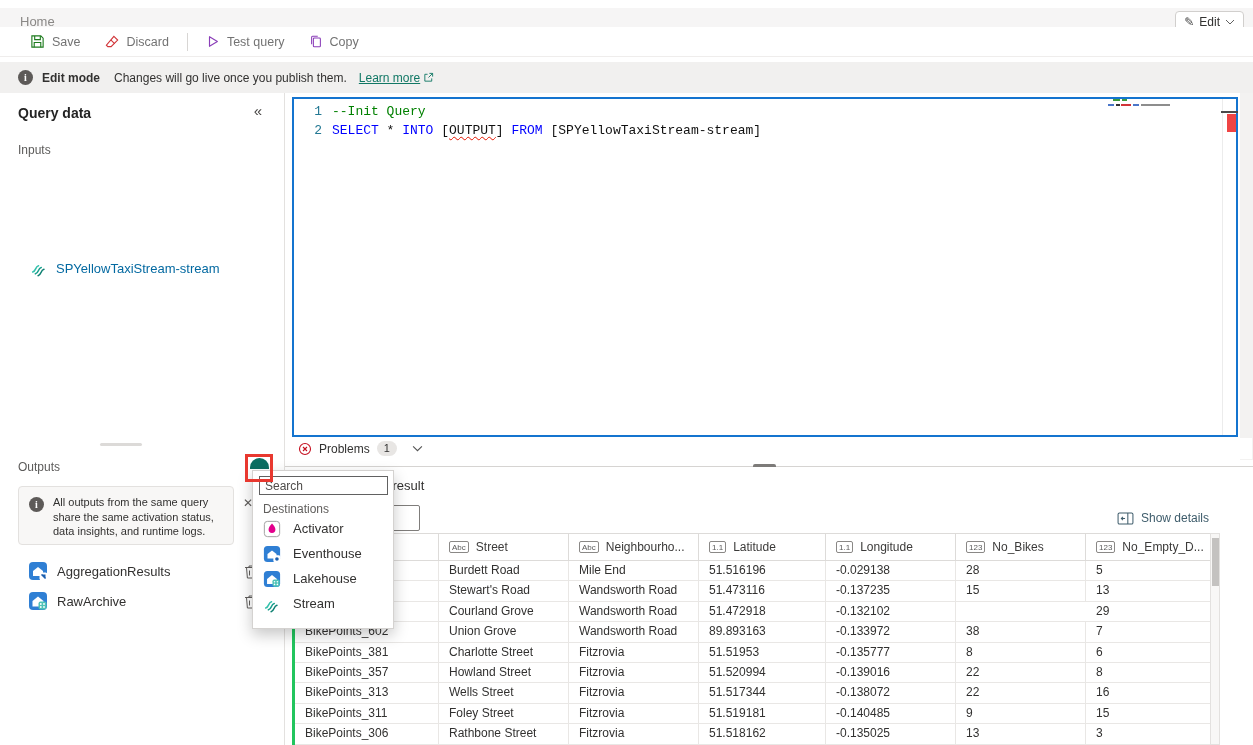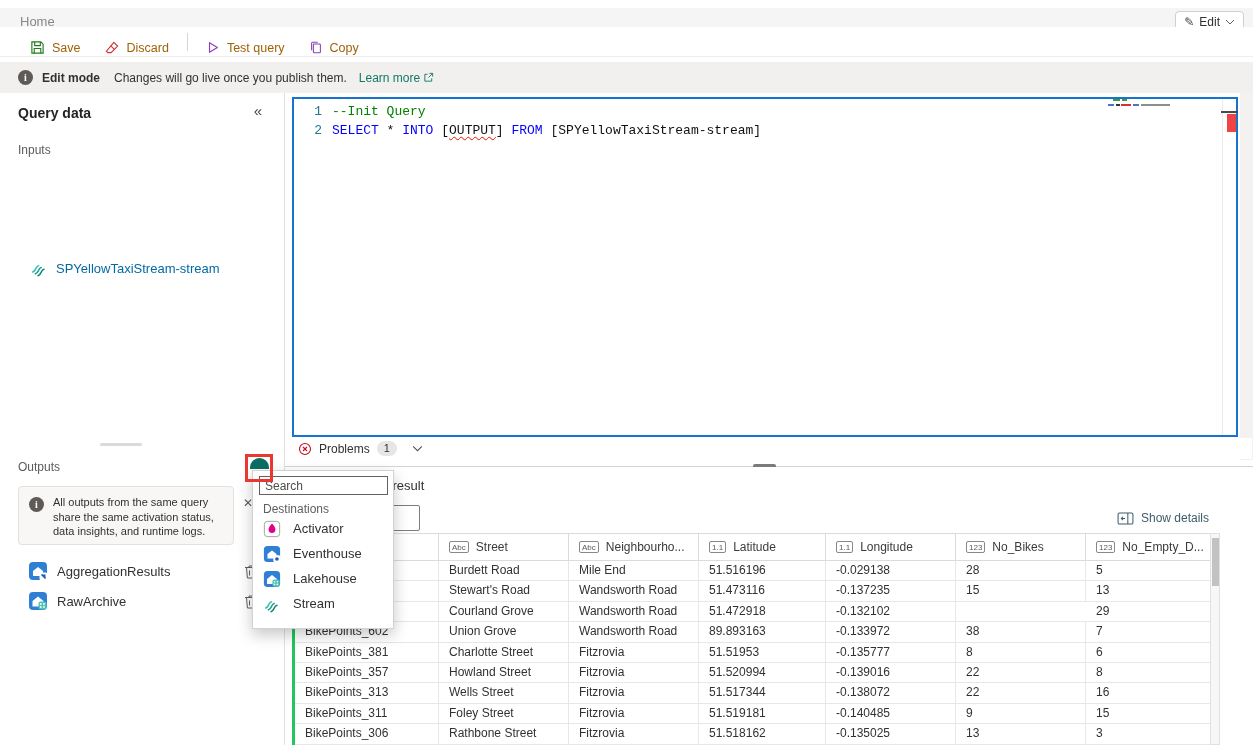--- a/index.html
+++ b/index.html
@@ -11,31 +11,31 @@
   #tabbar { position:absolute; left:0; top:8px; width:1253px; height:27px; background:#f6f5f5; }
   #home-tab { position:absolute; left:20px; top:6px; font-size:13px; color:#8a8886; }
   #unsaved-dot { position:absolute; left:70px; top:21px; width:5px; height:5px; background:#0c7d70; border-radius:1px; }
   #edit-btn { position:absolute; right:9px; top:3px; height:22px; background:#fff; border:1px solid #d1cfcd;
               border-radius:4px; display:flex; align-items:center; gap:5px; padding:0 8px; font-size:12px; color:#323130; cursor:pointer;}
   #edit-btn .pencil { font-size:12px; color:#424242; }
 
   
   #toolbar { position:absolute; left:0; top:27px; width:1253px; height:30px; background:#fff;
              border-bottom:1px solid #efedec; display:flex; align-items:center; padding-left:18px; }
-  .tb-btn { display:flex; align-items:flex-end; gap:7px; font-size:12.5px; color:#a16207; padding:0 12px; height:26px; cursor:pointer; }
+  .tb-btn { display:flex; align-items:center; gap:7px; font-size:12.5px; color:#737373; padding:0 12px; height:26px; cursor:pointer; }
   .tb-sep { width:1px; height:18px; background:#d8d6d4; margin:0 6px; }
 
   
   #banner { position:absolute; left:0; top:62px; width:1253px; height:31px; background:#f1f0ef;
             display:flex; align-items:center; padding-left:18px; font-size:12px; }
   .info-circle { width:15px; height:15px; border-radius:50%; background:#5d5a58; color:#fff; font-size:10px;
                  font-weight:bold; display:flex; align-items:center; justify-content:center; font-family:"Liberation Serif",serif; }
   #banner b { margin-left:9px; font-size:12px; }
   #banner .msg { margin-left:14px; color:#323130; }
-  #banner a { margin-left:12px; color:#117865; cursor:pointer; display:flex; align-items:center; gap:3px; }
+  #banner a { margin-left:12px; color:#117865; text-decoration:underline; cursor:pointer; display:flex; align-items:center; gap:3px; }
 
   
   #left-panel { position:absolute; left:0; top:93px; width:285px; height:652px; background:#fff; border-right:1px solid #e3e1df; }
   #qd-title { position:absolute; left:18px; top:12px; font-size:14px; font-weight:bold; color:#242424; }
   #collapse { position:absolute; right:22px; top:9px; font-size:15px; color:#484644; cursor:pointer; }
   #inputs-label { position:absolute; left:18px; top:50px; font-size:12px; color:#5c5b5a; }
   .tree-item { position:absolute; display:flex; align-items:center; gap:8px; font-size:13px; }
   #input-item { left:30px; top:166px; color:#0369a1; }
   #section-handle { position:absolute; left:100px; top:350px; width:42px; height:3px; background:#dcdad8; border-radius:2px; cursor:row-resize; }
   #outputs-label { position:absolute; left:18px; top:367px; font-size:12px; color:#5c5b5a; }

